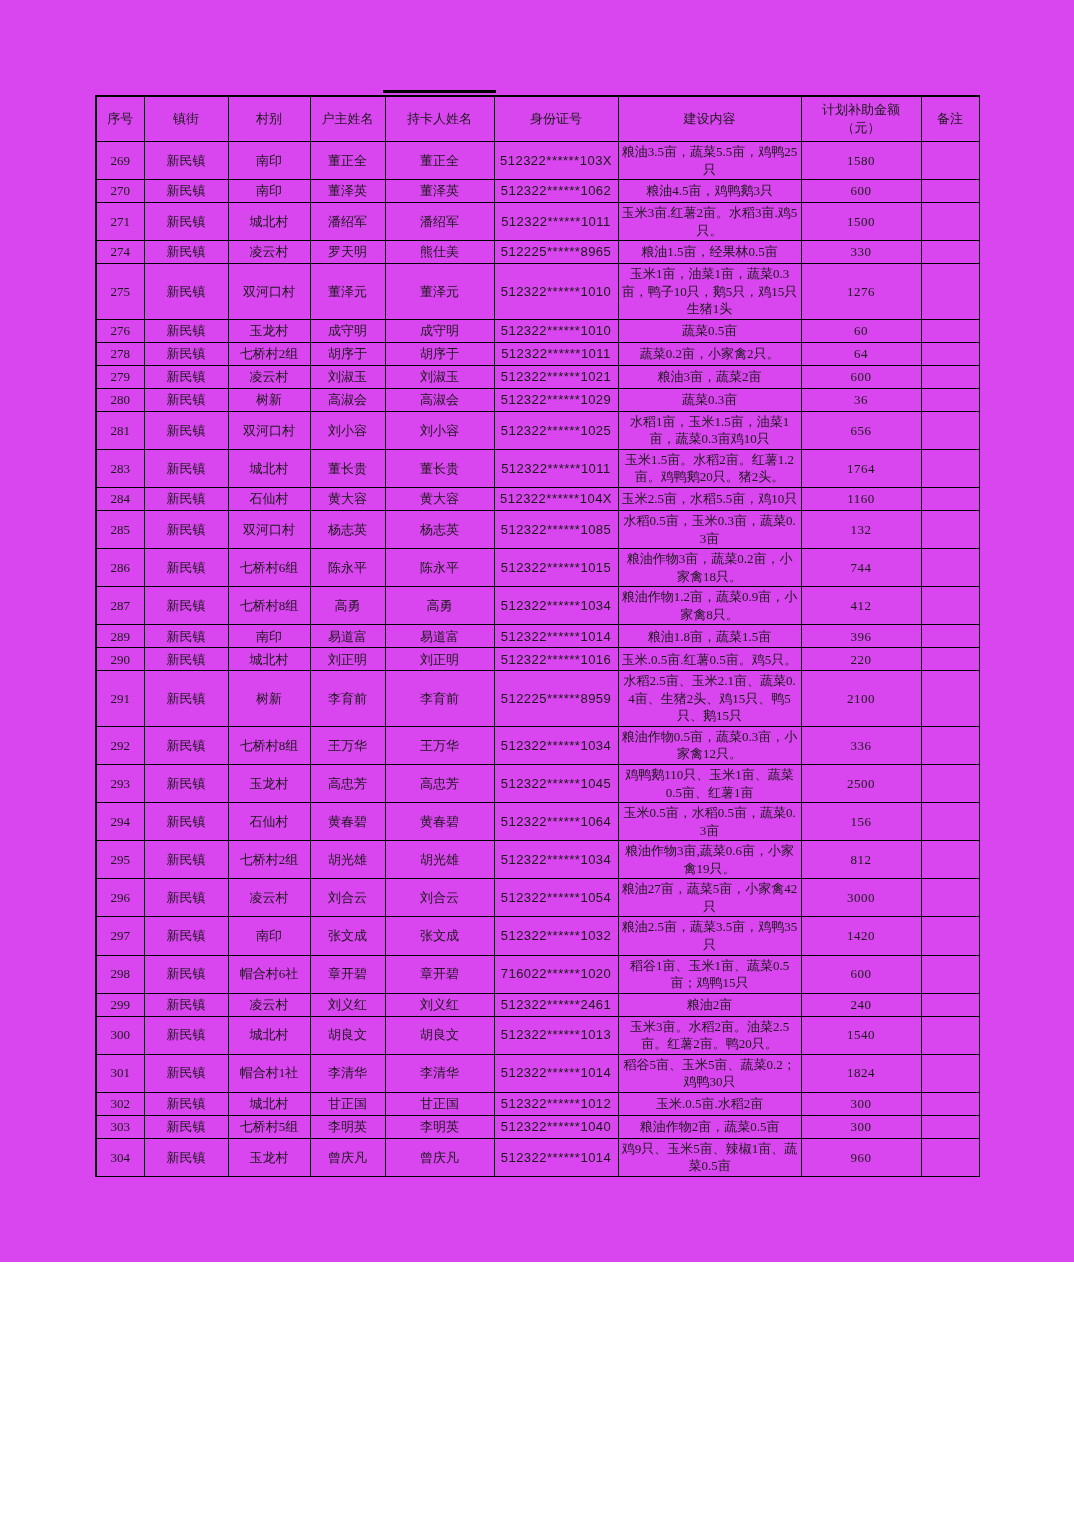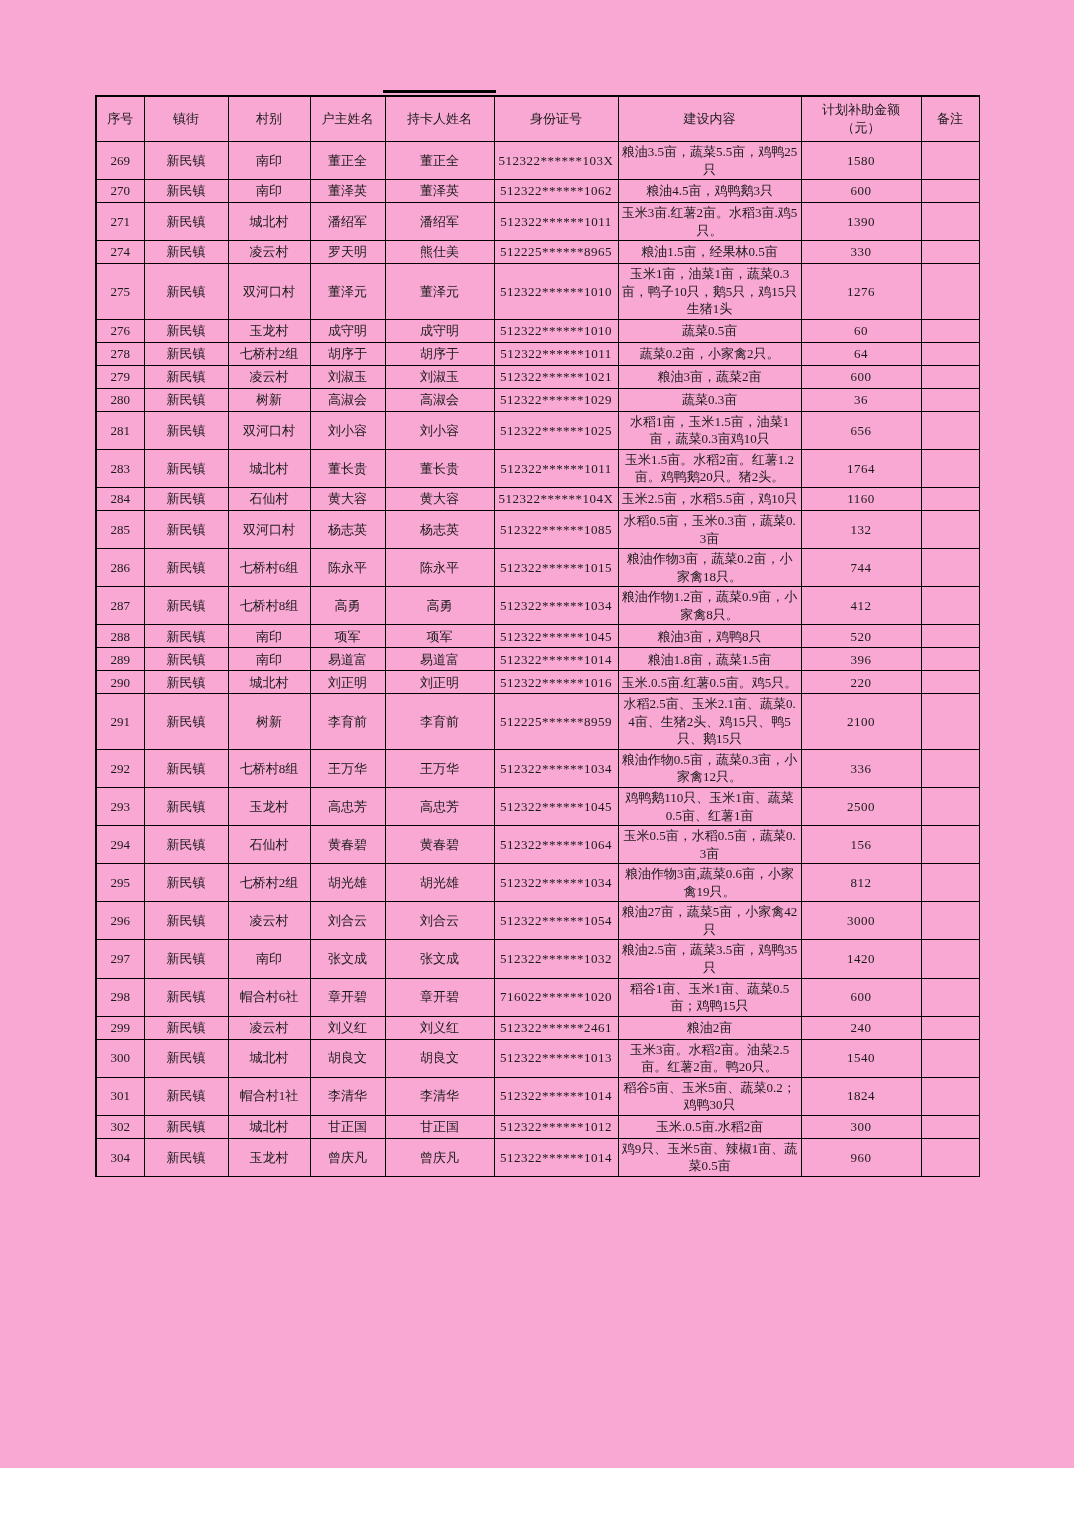--- a/index.html
+++ b/index.html
@@ -3,22 +3,22 @@
 <meta charset="utf-8">
 <style>
   html, body {
     margin: 0;
     padding: 0;
     background: #ffffff;
   }
   .sheet {
     position: relative;
     width: 1074px;
-    height: 1468px;
-    background: #f9a8d4;
+    height: 1262px;
+    background: #d946ef;
     font-family: "Liberation Serif", "DejaVu Serif", serif;
     color: #1a1a1a;
     overflow: hidden;
   }
   table.subsidy {
     position: absolute;
     left: 95px;
     top: 95px;
     width: 883px;
     border-collapse: collapse;
@@ -44,21 +44,21 @@
     font-size: 13px;
   }
   th.th-cardholder {
     border-left: 2px solid #000;
     border-right: 2px solid #000;
   }
   table.subsidy tbody td {
     height: 20px; 
   }
   td.cell-id {
-    font-family: Liberation Serif, serif;
+    font-family: Liberation Sans, sans-serif;
     letter-spacing: 0.5px;
     white-space: nowrap;
   }
   td.cell-amount {
     letter-spacing: 0.5px;
     margin-left: 46px;
   }
   
   .artifact-line {
     position: absolute;
@@ -124,21 +124,21 @@
           <td class=""></td>
         </tr>
         <tr>
           <td class="">271</td>
           <td class="">新民镇</td>
           <td class="">城北村</td>
           <td class="">潘绍军</td>
           <td class="">潘绍军</td>
           <td class="cell-id">512322******1011</td>
           <td class="">玉米3亩.红薯2亩。水稻3亩.鸡5只。</td>
-          <td class="cell-amount">1390</td>
+          <td class="cell-amount">1500</td>
           <td class=""></td>
         </tr>
         <tr>
           <td class="">274</td>
           <td class="">新民镇</td>
           <td class="">凌云村</td>
           <td class="">罗天明</td>
           <td class="">熊仕美</td>
           <td class="cell-id">512225******8965</td>
           <td class="">粮油1.5亩，经果林0.5亩</td>
@@ -260,31 +260,20 @@
           <td class="">新民镇</td>
           <td class="">七桥村8组</td>
           <td class="">高勇</td>
           <td class="">高勇</td>
           <td class="cell-id">512322******1034</td>
           <td class="">粮油作物1.2亩，蔬菜0.9亩，小家禽8只。</td>
           <td class="cell-amount">412</td>
           <td class=""></td>
         </tr>
         <tr>
-          <td class="">288</td>
-          <td class="">新民镇</td>
-          <td class="">南印</td>
-          <td class="">项军</td>
-          <td class="">项军</td>
-          <td class="cell-id">512322******1045</td>
-          <td class="">粮油3亩，鸡鸭8只</td>
-          <td class="cell-amount">520</td>
-          <td class=""></td>
-        </tr>
-        <tr>
           <td class="">289</td>
           <td class="">新民镇</td>
           <td class="">南印</td>
           <td class="">易道富</td>
           <td class="">易道富</td>
           <td class="cell-id">512322******1014</td>
           <td class="">粮油1.8亩，蔬菜1.5亩</td>
           <td class="cell-amount">396</td>
           <td class=""></td>
         </tr>
@@ -425,20 +414,31 @@
           <td class="">新民镇</td>
           <td class="">城北村</td>
           <td class="">甘正国</td>
           <td class="">甘正国</td>
           <td class="cell-id">512322******1012</td>
           <td class="">玉米.0.5亩.水稻2亩</td>
           <td class="cell-amount">300</td>
           <td class=""></td>
         </tr>
         <tr>
+          <td class="">303</td>
+          <td class="">新民镇</td>
+          <td class="">七桥村5组</td>
+          <td class="">李明英</td>
+          <td class="">李明英</td>
+          <td class="cell-id">512322******1040</td>
+          <td class="">粮油作物2亩，蔬菜0.5亩</td>
+          <td class="cell-amount">300</td>
+          <td class=""></td>
+        </tr>
+        <tr>
           <td class="">304</td>
           <td class="">新民镇</td>
           <td class="">玉龙村</td>
           <td class="">曾庆凡</td>
           <td class="">曾庆凡</td>
           <td class="cell-id">512322******1014</td>
           <td class="">鸡9只、玉米5亩、辣椒1亩、蔬菜0.5亩</td>
           <td class="cell-amount">960</td>
           <td class=""></td>
         </tr>

